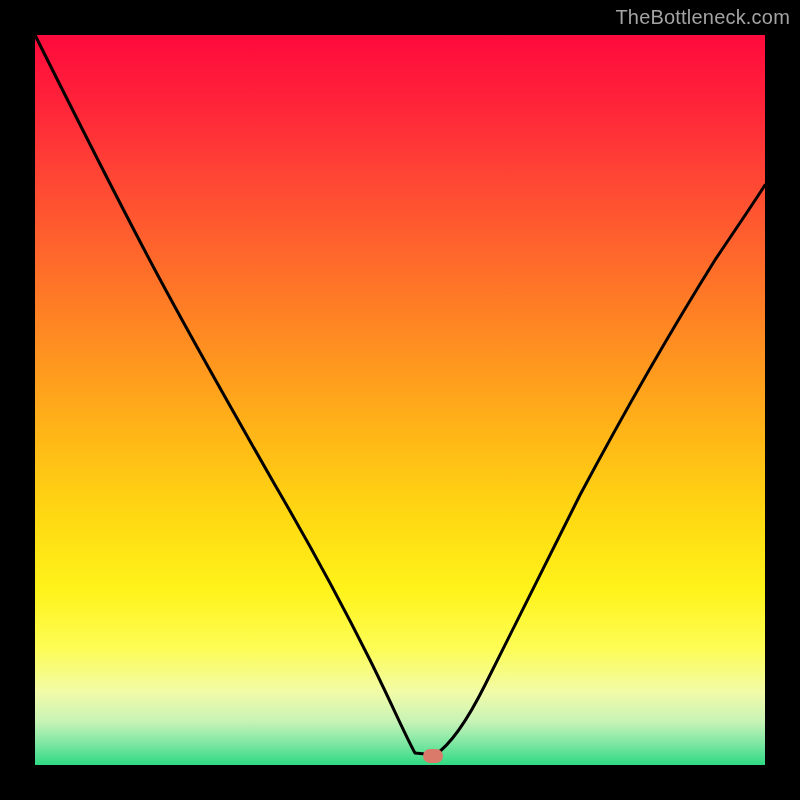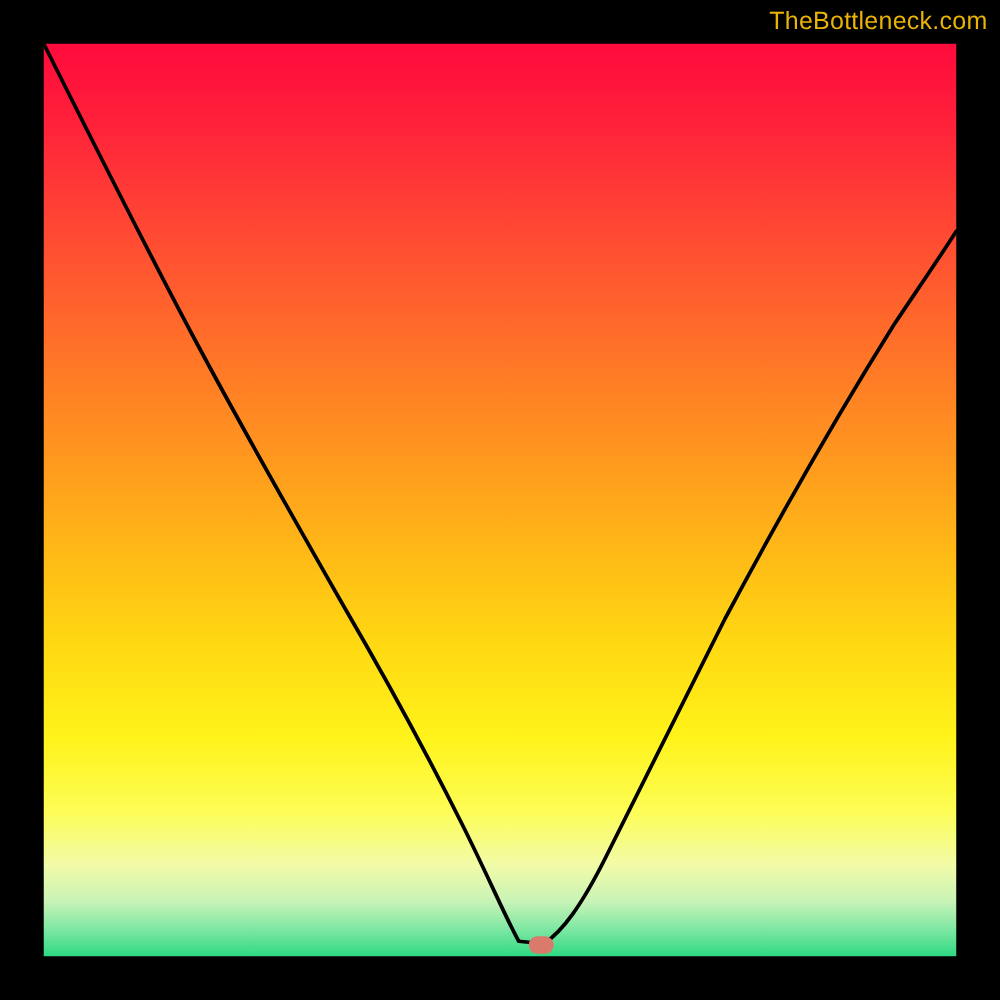--- a/index.html
+++ b/index.html
@@ -58,21 +58,21 @@
     stroke-linecap: round;
   }
   .marker {
     fill: #d97a6a;
     stroke: none;
   }
   .watermark {
     position: absolute;
     top: 6px;
     right: 10px;
-    color: #eab308;
+    color: #a3a3a3;
     font-size: 20px;
     font-weight: 500;
     letter-spacing: 0.2px;
     user-select: none;
   }
 </style>
 </head>
 <body>
 
 <div class="frame">

